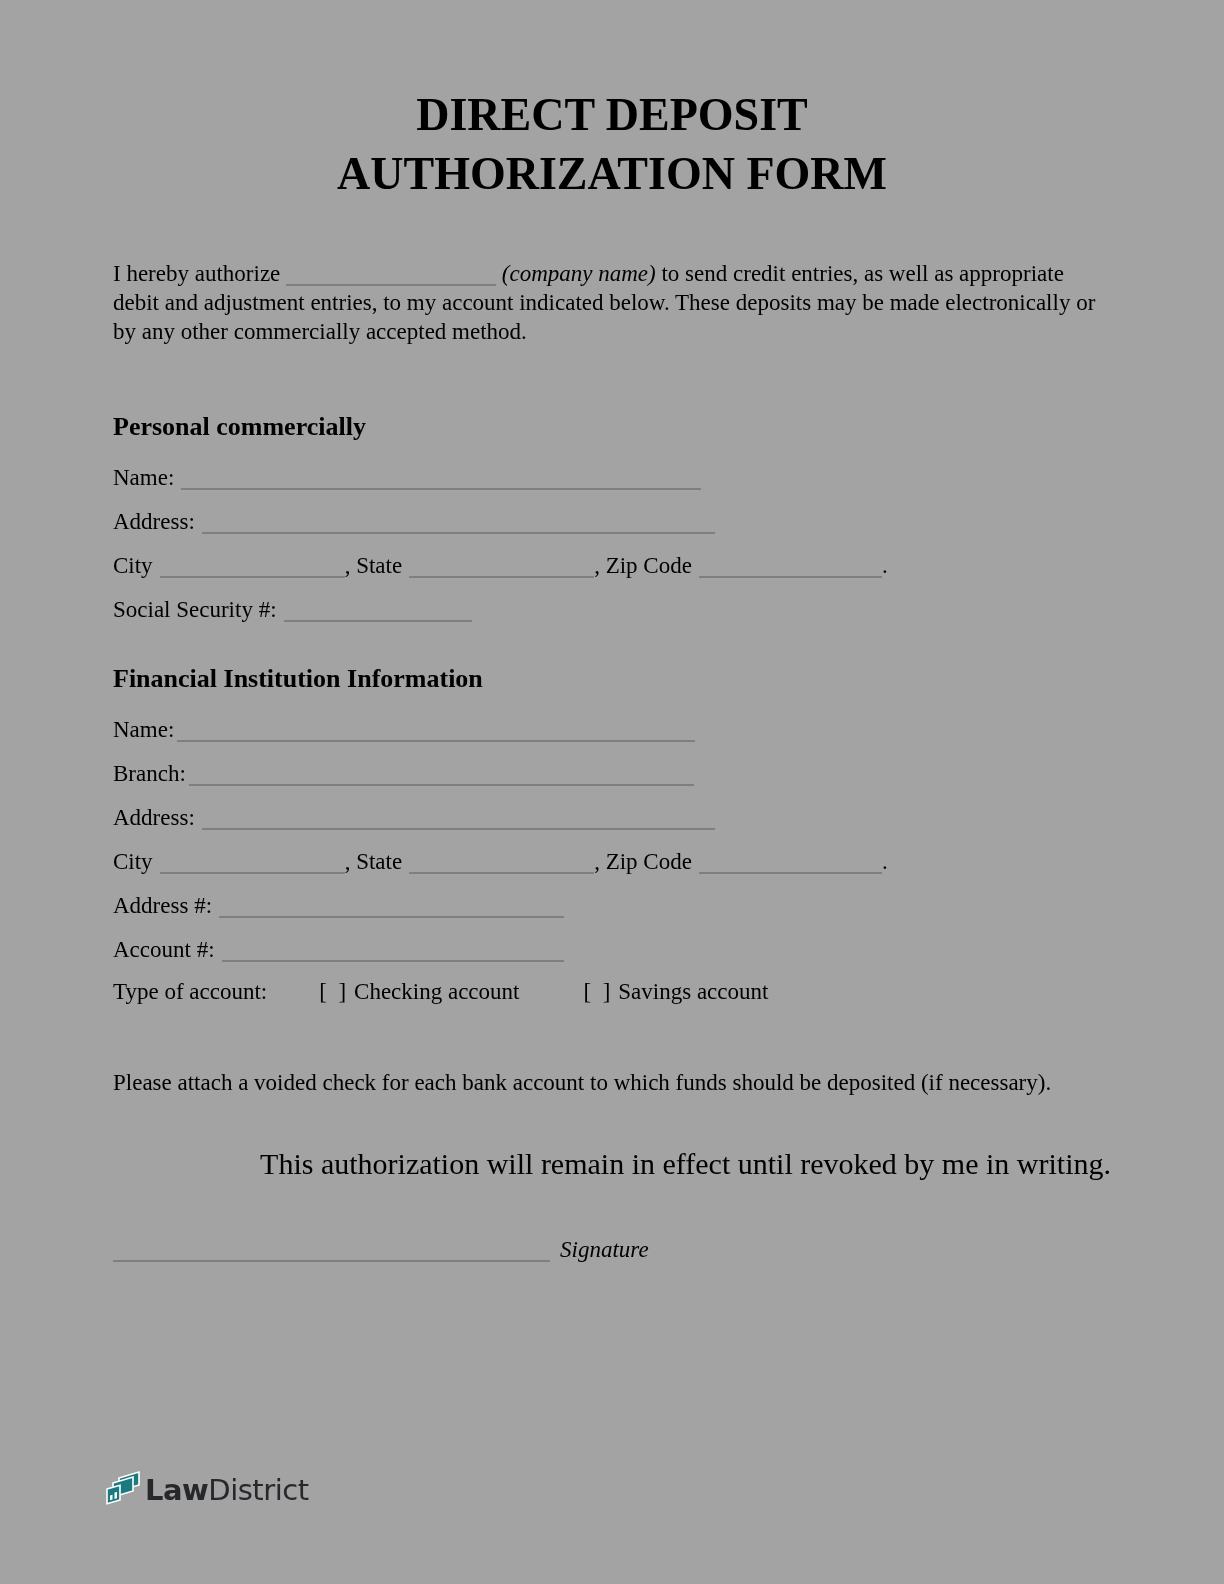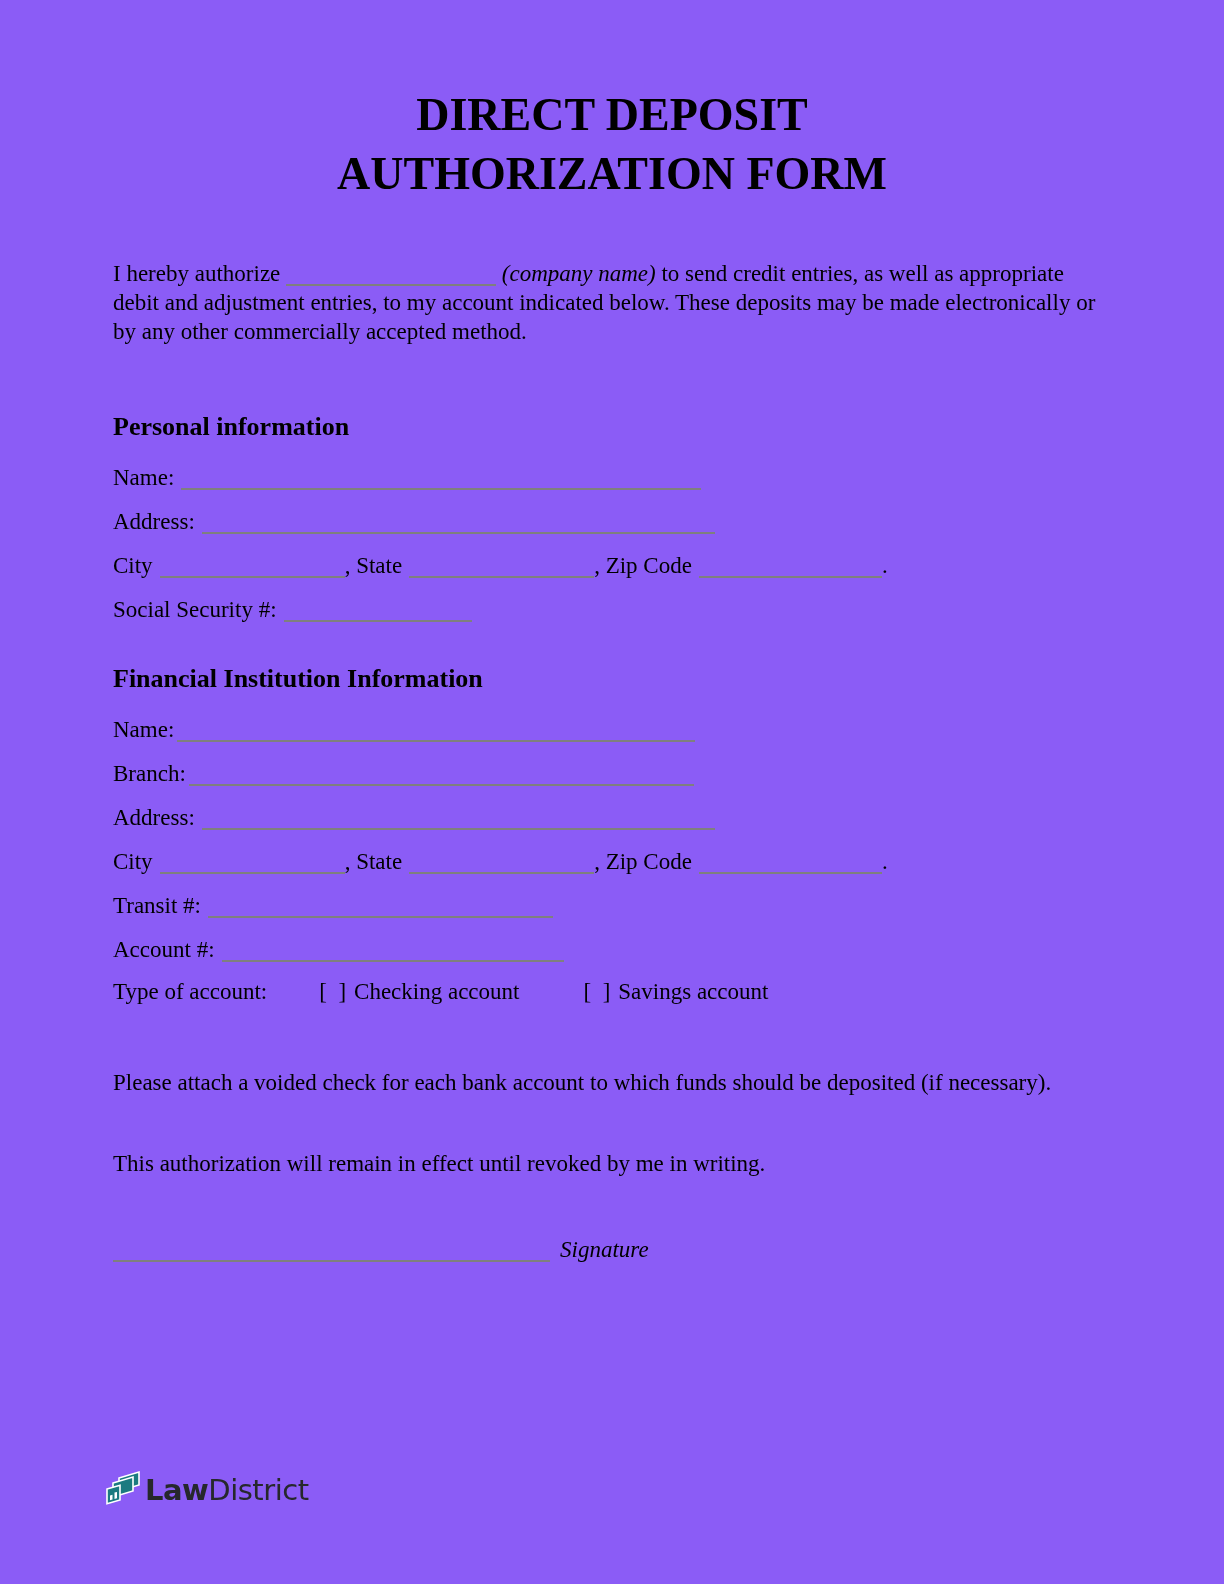--- a/index.html
+++ b/index.html
@@ -1,20 +1,20 @@
 <!DOCTYPE html>
 <html><head>
 <meta charset="utf-8">
 <style>
   html,body{margin:0;padding:0;background:#ffffff;}
   .page{
     position:relative;
     width:1224px;height:1584px;
     margin:0 auto;
-    background:#8b5cf6;
+    background:#a3a3a3;
     font-family:"Liberation Serif",serif;
     color:#000000;
     overflow:hidden;
   }
   .content{padding:0 113px;}
 
   .title{
     margin:86px 0 0 0;
     text-align:center;
     font-size:46px;
@@ -60,22 +60,23 @@
   .cb-group.g2{margin-left:64px;}
   .cb-label{margin-left:8px;margin-top:28px;}
 
   .note-attach{
     margin:62px 0 0 0;
     font-size:23px;
     line-height:29px;
   }
   .note-effect{
     margin:52px 0 0 0;
-    font-size:23px;
+    font-size:30px;
     line-height:29px;
+    text-align:right;
   }
 
   .sig-row{
     margin-top:56px;
     font-size:23px;
     line-height:28px;
   }
   .sig-row.first{margin-top:62px;}
   .sig-label{font-style:italic;margin-left:10px;}
 
@@ -106,41 +107,41 @@
     <h1 class="title">
         <span>DIRECT DEPOSIT</span>
         <span>AUTHORIZATION FORM</span>
       </h1>
 
     <p class="intro"><span>I hereby authorize</span>
       <span class="blank" style="width:210px"></span>
       <span class="it">(company name)</span>
       <span>to send credit entries, as well as appropriate debit and adjustment entries, to my account indicated below. These deposits may be made electronically or by any other commercially accepted method.</span></p>
 
-    <h2 class="sec-heading">Personal information</h2>
+    <h2 class="sec-heading">Personal commercially</h2>
 
     <div class="row first"><span>Name:</span><span class="blank ml" style="width:520px"></span></div>
 
     <div class="row"><span>Address:</span><span class="blank ml" style="width:513px"></span></div>
 
     <div class="row"><span>City</span><span class="blank ml" style="width:185px"></span><span>, State</span><span class="blank ml" style="width:185px"></span><span>, Zip Code</span><span class="blank ml" style="width:183px"></span><span>.</span></div>
 
     <div class="row"><span>Social Security #:</span><span class="blank ml" style="width:188px"></span></div>
 
     <h2 class="sec-heading second">Financial Institution Information</h2>
 
     <div class="row first"><span>Name:</span><span class="blank ml-tight" style="width:518px"></span></div>
 
     <div class="row"><span>Branch:</span><span class="blank ml-tight" style="width:505px"></span></div>
 
     <div class="row"><span>Address:</span><span class="blank ml" style="width:513px"></span></div>
 
     <div class="row"><span>City</span><span class="blank ml" style="width:185px"></span><span>, State</span><span class="blank ml" style="width:185px"></span><span>, Zip Code</span><span class="blank ml" style="width:183px"></span><span>.</span></div>
 
-    <div class="row"><span>Transit #:</span><span class="blank ml" style="width:345px"></span></div>
+    <div class="row"><span>Address #:</span><span class="blank ml" style="width:345px"></span></div>
 
     <div class="row"><span>Account #:</span><span class="blank ml" style="width:342px"></span></div>
 
     <div class="row"><span>Type of account:</span><span class="cb-group g1"><span>[&nbsp;&nbsp;]</span><span class="cb-label">Checking account</span></span><span class="cb-group g2"><span>[&nbsp;&nbsp;]</span><span class="cb-label">Savings account</span></span></div>
 
     <p class="note-attach">Please attach a voided check for each bank account to which funds should be deposited (if necessary).</p>
 
     <p class="note-effect">This authorization will remain in effect until revoked by me in writing.</p>
 
 

